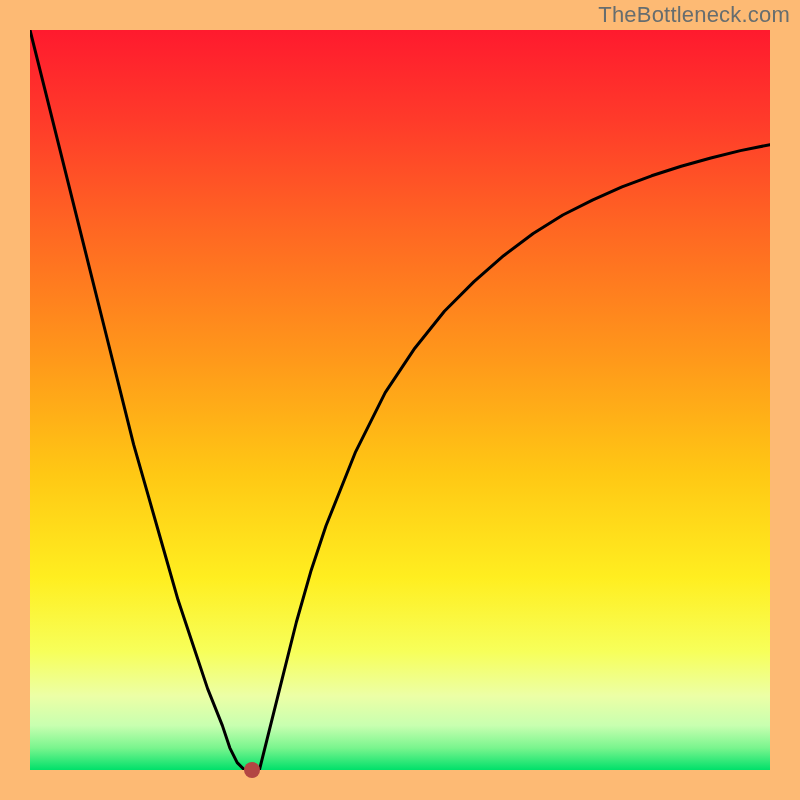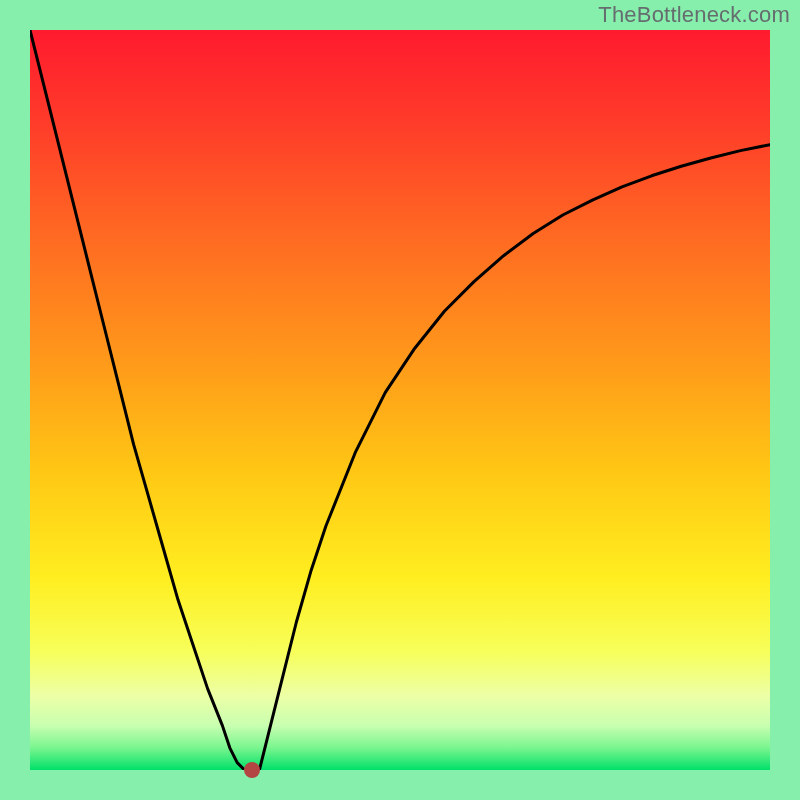--- a/index.html
+++ b/index.html
@@ -8,21 +8,21 @@
     width: 800px;
     height: 800px;
     background: #000;
     overflow: hidden;
     font-family: Arial, Helvetica, sans-serif;
   }
   .frame {
     position: relative;
     width: 800px;
     height: 800px;
-    background: #86efac;
+    background: #fdba74;
   }
   .watermark {
     position: absolute;
     top: 2px;
     right: 10px;
     color: #666d6f;
     font-size: 22px;
     font-weight: 500;
     letter-spacing: 0.2px;
     z-index: 5;

